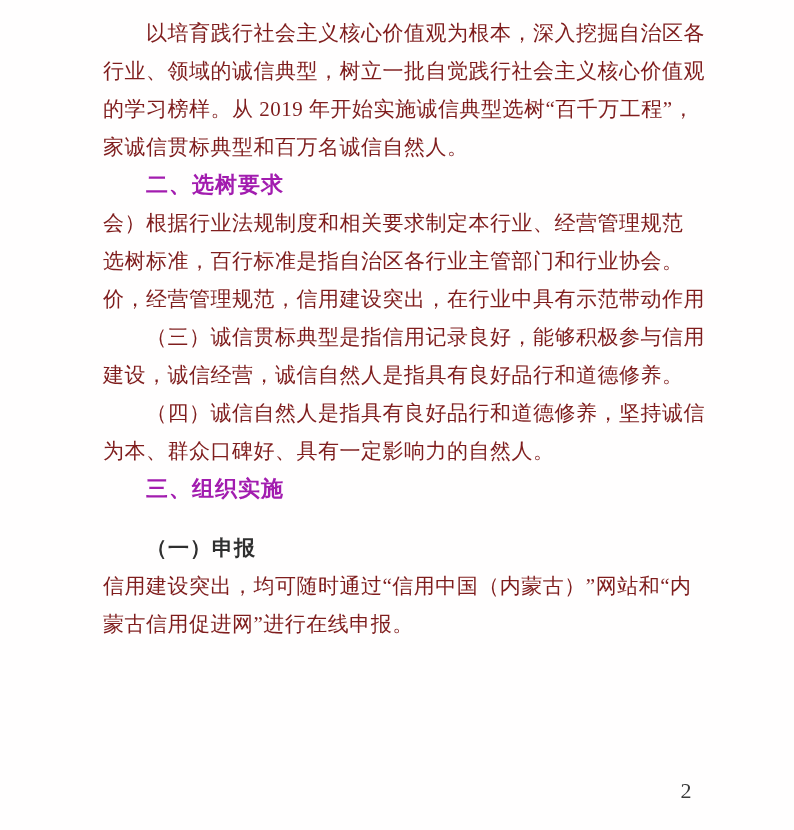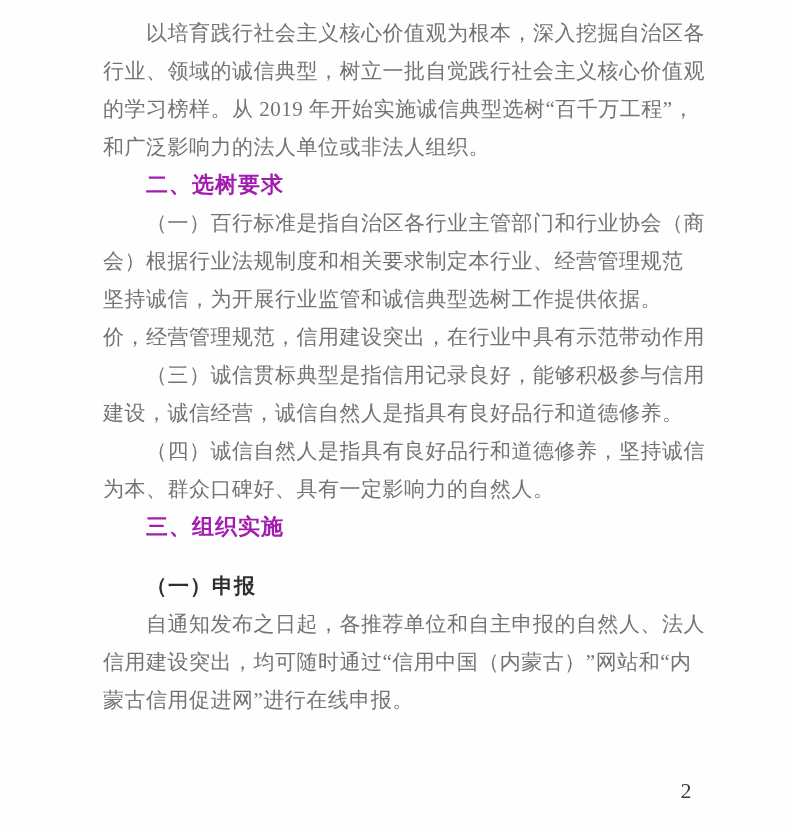--- a/index.html
+++ b/index.html
@@ -26,21 +26,21 @@
     left: 103px;
     top: 14px;
     width: 602px;
   }
   .line {
     font-family: "Liberation Serif", serif;
     font-size: 21px;
     line-height: 38px;
     height: 38px;
     letter-spacing: 0.5px;
-    color: #737373;
+    color: #7f1d1d;
     white-space: nowrap;
   }
   .indent {
     padding-left: 43px;
   }
   .h1 {
     font-family: "Liberation Sans", sans-serif;
     font-weight: 700;
     font-size: 22px;
     color: #a21caf;
@@ -67,30 +67,28 @@
   }
 </style>
 </head>
 <body>
 
 <div class="page">
   <div class="content">
     <div class="line indent">以培育践行社会主义核心价值观为根本，深入挖掘自治区各</div>
     <div class="line">行业、领域的诚信典型，树立一批自觉践行社会主义核心价值观</div>
     <div class="line">的学习榜样。从 2019 年开始实施诚信典型选树“百千万工程”，</div>
-    <div class="line">和广泛影响力的法人单位或非法人组织。</div>
+    <div class="line">家诚信贯标典型和百万名诚信自然人。</div>
     <div class="line indent h1">二、选树要求</div>
-    <div class="line indent">（一）百行标准是指自治区各行业主管部门和行业协会（商</div>
     <div class="line">会）根据行业法规制度和相关要求制定本行业、经营管理规范</div>
-    <div class="line">坚持诚信，为开展行业监管和诚信典型选树工作提供依据。</div>
+    <div class="line">选树标准，百行标准是指自治区各行业主管部门和行业协会。</div>
     <div class="line">价，经营管理规范，信用建设突出，在行业中具有示范带动作用</div>
     <div class="line indent">（三）诚信贯标典型是指信用记录良好，能够积极参与信用</div>
     <div class="line">建设，诚信经营，诚信自然人是指具有良好品行和道德修养。</div>
     <div class="line indent">（四）诚信自然人是指具有良好品行和道德修养，坚持诚信</div>
     <div class="line">为本、群众口碑好、具有一定影响力的自然人。</div>
     <div class="line indent h1">三、组织实施</div>
     <div class="line indent h2">（一）申报</div>
-    <div class="line indent">自通知发布之日起，各推荐单位和自主申报的自然人、法人</div>
     <div class="line">信用建设突出，均可随时通过“信用中国（内蒙古）”网站和“内</div>
     <div class="line">蒙古信用促进网”进行在线申报。</div>
   </div>
   <div class="page-number">2</div>
 </div>
 
 </body></html>

